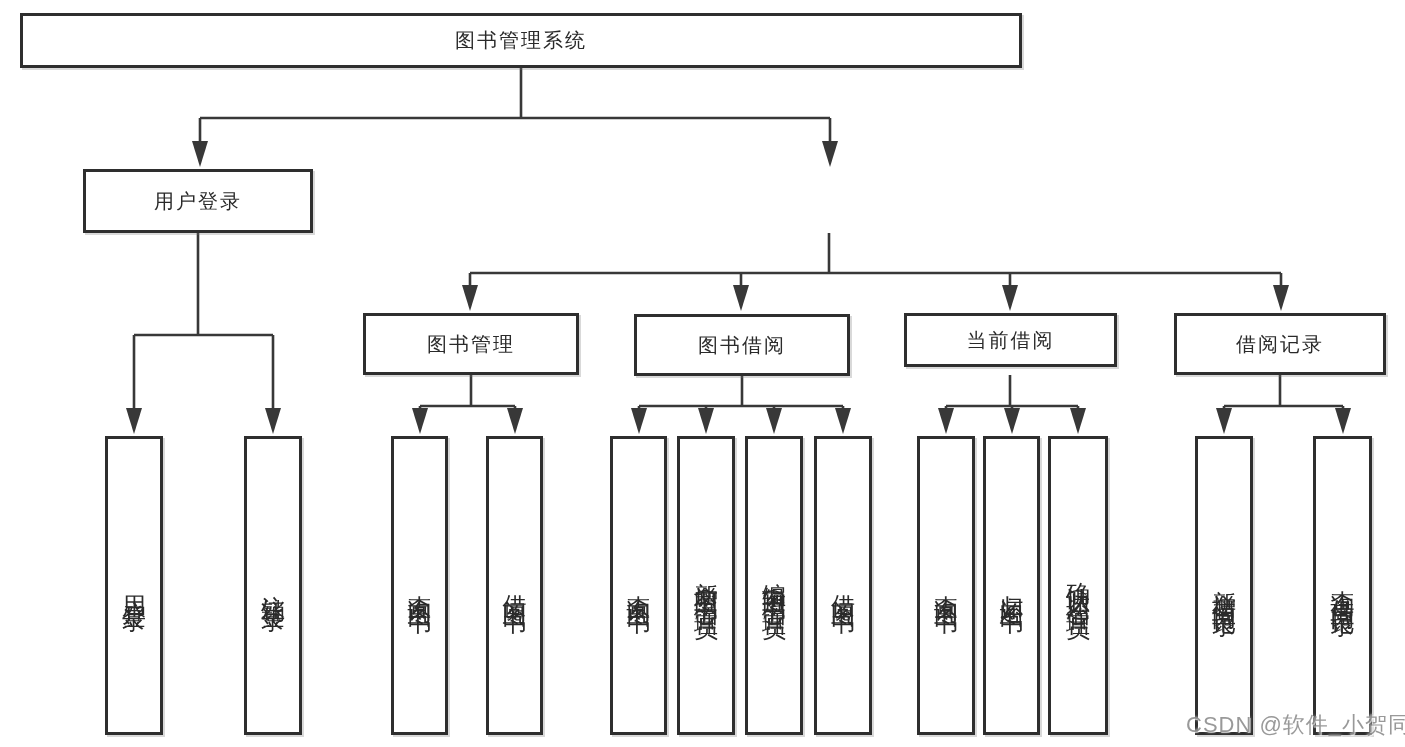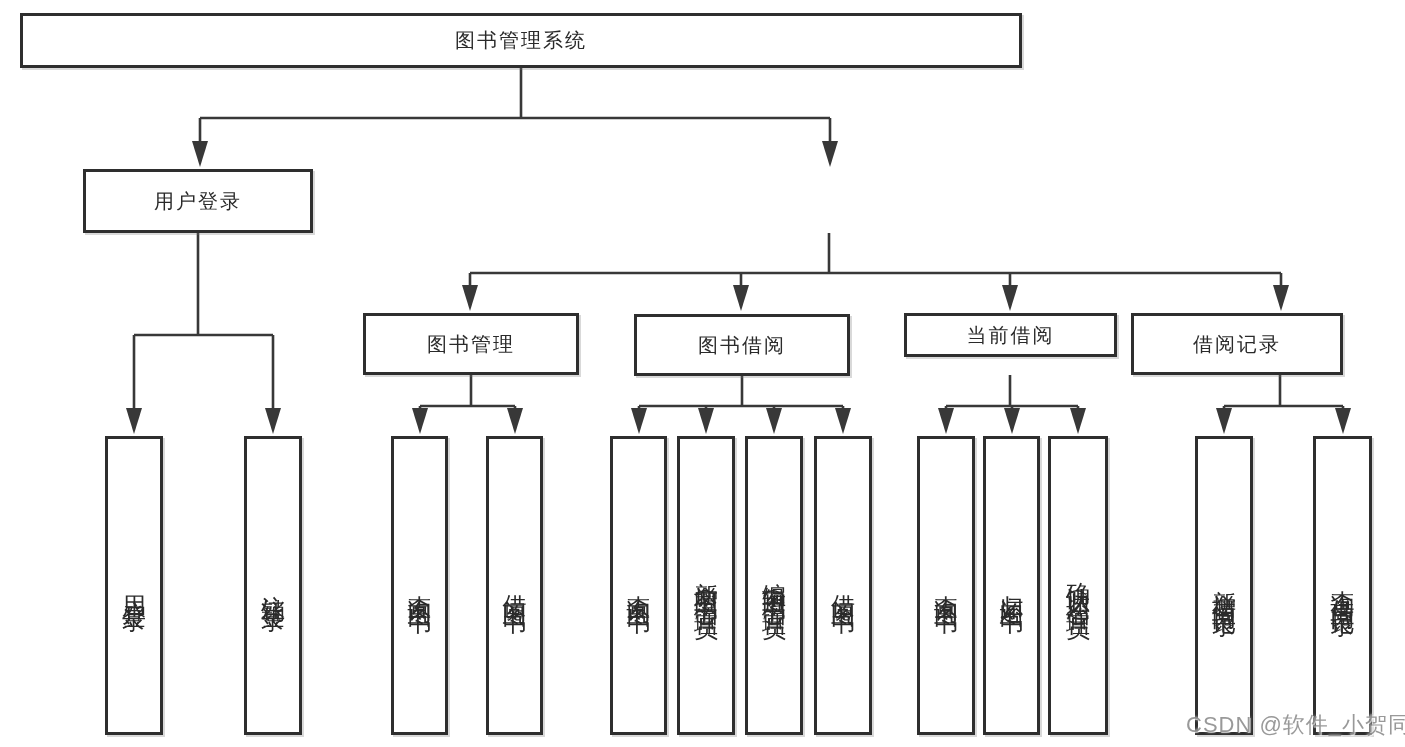--- a/index.html
+++ b/index.html
@@ -105,22 +105,22 @@
       <polygon points="1335,408 1351,408 1343,434"></polygon>
     </g>
   </svg>
 
   <div class="box h-label" style="left:20px;top:13px;width:1002px;height:55px">图书管理系统</div>
 
   <div class="box h-label" style="left:83px;top:169px;width:230px;height:64px">用户登录</div>
 
   <div class="box h-label" style="left:363px;top:313px;width:216px;height:62px">图书管理</div>
   <div class="box h-label" style="left:634px;top:314px;width:216px;height:62px">图书借阅</div>
-  <div class="box h-label" style="left:904px;top:313px;width:213px;height:44px">当前借阅</div>
-  <div class="box h-label" style="left:1131px;top:313px;width:212px;height:62px">借阅记录</div>
+  <div class="box h-label" style="left:904px;top:313px;width:213px;height:54px">当前借阅</div>
+  <div class="box h-label" style="left:1174px;top:313px;width:212px;height:62px">借阅记录</div>
 
   <div class="box leaf" style="left:105px;top:436px;width:58px;height:299px">用户登录</div>
   <div class="box leaf" style="left:244px;top:436px;width:58px;height:299px">注销登录</div>
 
   <div class="box leaf" style="left:391px;top:436px;width:57px;height:299px">查询图书</div>
   <div class="box leaf" style="left:486px;top:436px;width:57px;height:299px">借阅图书</div>
 
   <div class="box leaf" style="left:610px;top:436px;width:57px;height:299px">查询图书</div>
   <div class="box leaf" style="left:677px;top:436px;width:58px;height:299px">新增图书（管理员）</div>
   <div class="box leaf" style="left:745px;top:436px;width:58px;height:299px">编辑图书（管理员）</div>

